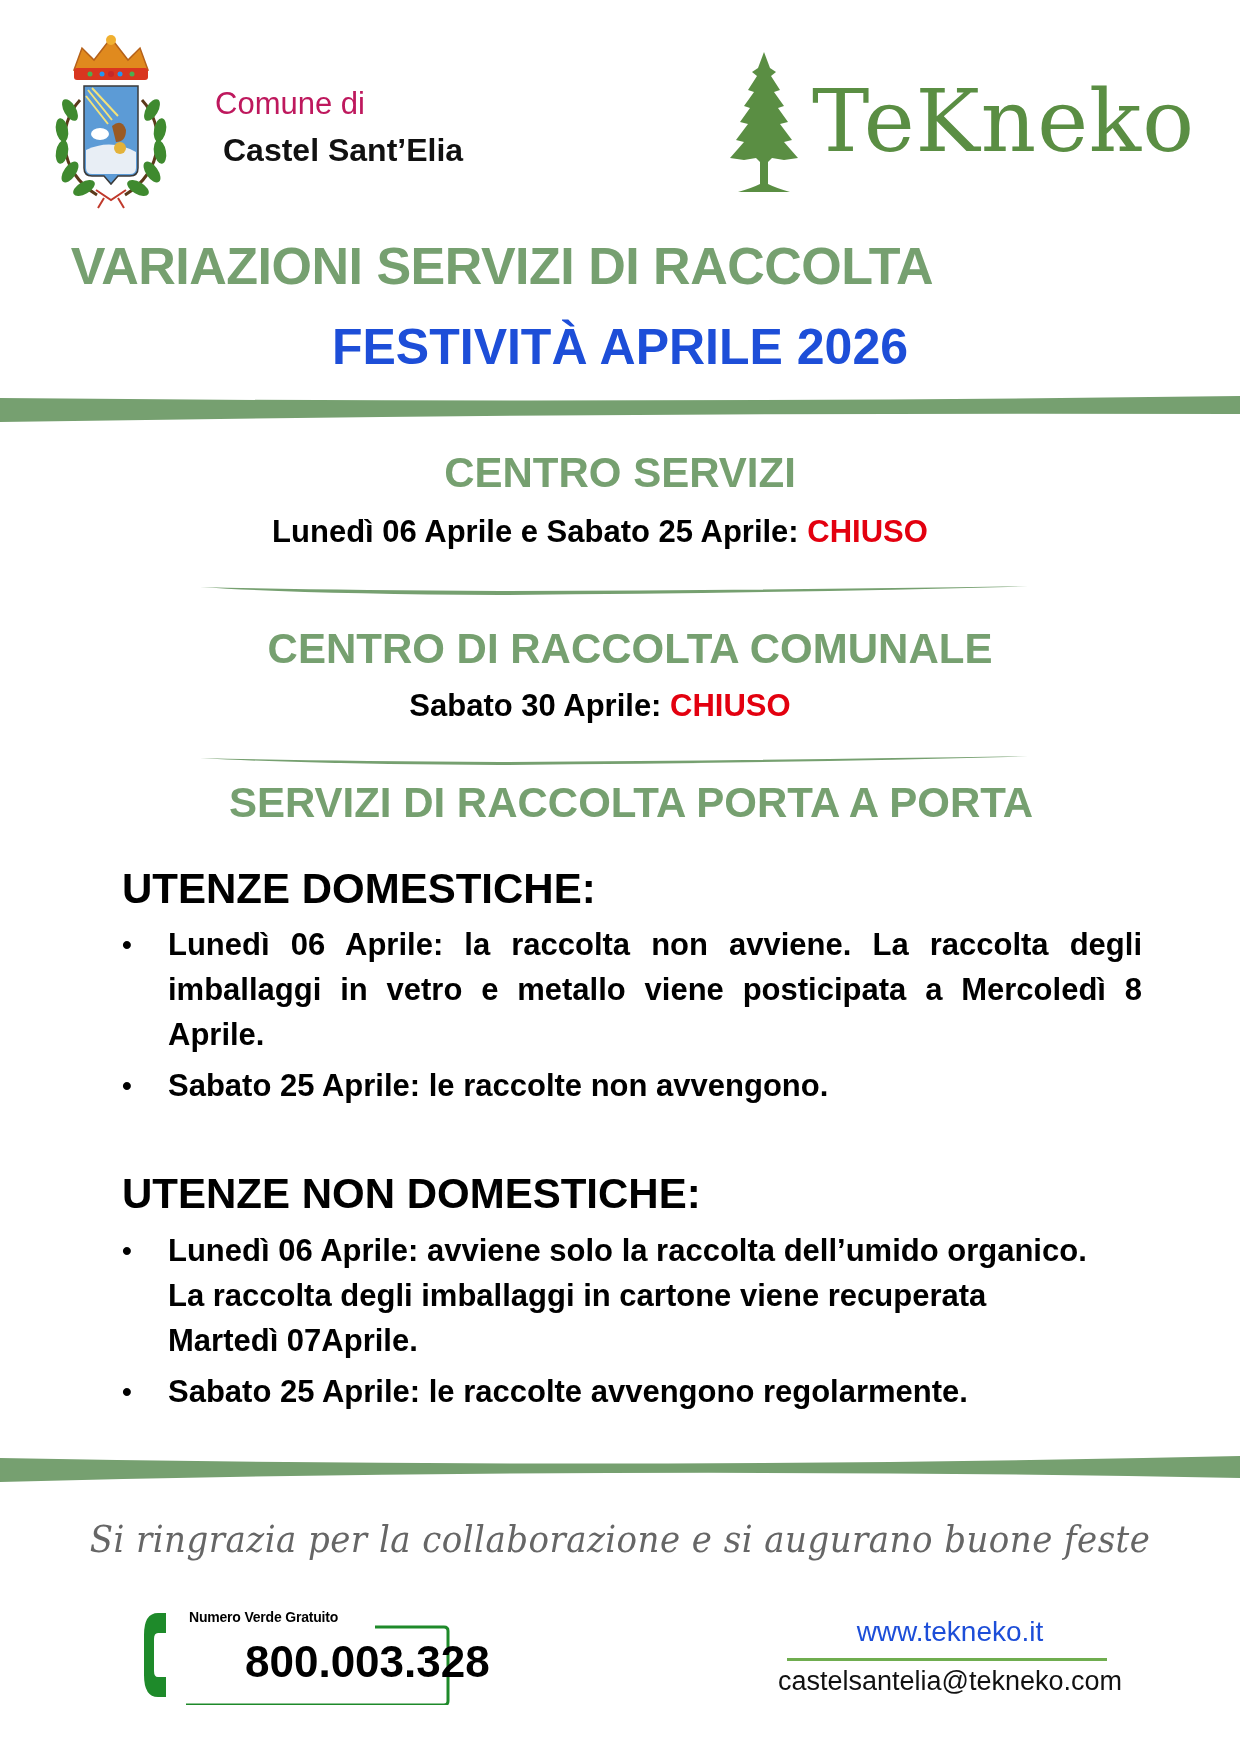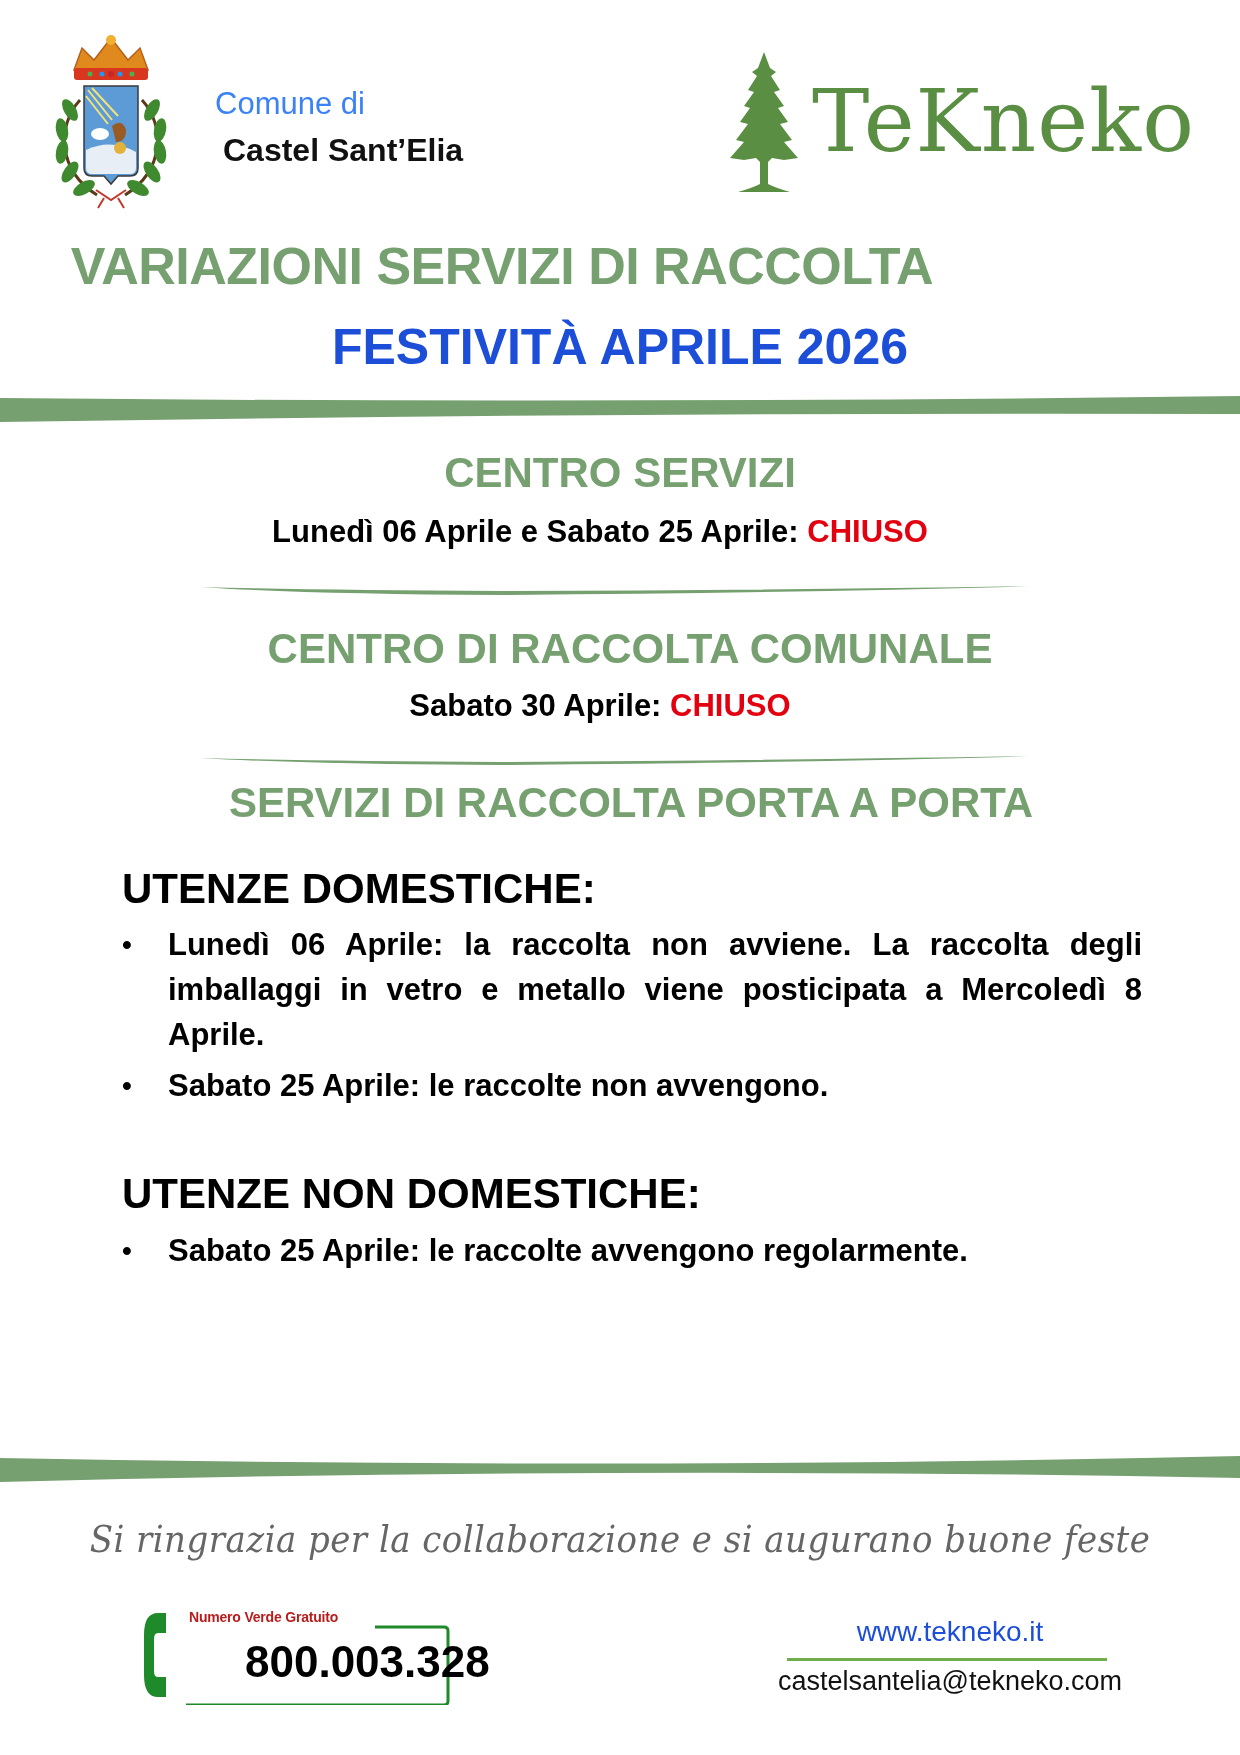--- a/index.html
+++ b/index.html
@@ -2,21 +2,21 @@
 <html><head>
   <meta charset="utf-8">
   <style>
     html, body { margin: 0; padding: 0; background: #ffffff; }
     body { width: 1240px; height: 1755px; position: relative; overflow: hidden;
            font-family: "Liberation Sans", "DejaVu Sans", sans-serif; color: #000; }
     .abs { position: absolute; }
 
     
     .crest { left: 52px; top: 30px; width: 118px; height: 180px; }
-    .comune-1 { left: 215px; top: 86px; font-size: 31px; color: #3b82f6; }
+    .comune-1 { left: 215px; top: 86px; font-size: 31px; color: #be185d; }
     .comune-2 { left: 223px; top: 132px; font-size: 32px; font-weight: bold; color: #111; }
     .tree { left: 728px; top: 50px; width: 72px; height: 145px; }
     .brand { left: 812px; top: 78px; font-family: "DejaVu Serif", serif; font-size: 86px;
              color: #5a8e43; letter-spacing: 1px; line-height: 1; }
 
     
     .title-1 { left: 0; width: 1004px; top: 240px; text-align: center; font-size: 52px;
                font-weight: bold; color: #76a070; line-height: 1; letter-spacing: -0.5px; }
     .title-2 { left: 0; width: 1240px; top: 322px; text-align: center; font-size: 50px;
                font-weight: bold; color: #1d4ed8; line-height: 1; }
@@ -36,21 +36,21 @@
                   line-height: 45px; margin-bottom: 6px; }
     .bullets li::before { content: "\2022"; position: absolute; left: 0; top: 0; font-size: 28px; }
     .justify { text-align: justify; text-align-last: left; }
 
     .thanks { left: 0; width: 1240px; top: 1518px; text-align: center; font-family: "DejaVu Serif", serif;
               font-style: italic; font-size: 37px; color: #666; letter-spacing: 0.5px;
               transform: scaleX(0.92); }
 
     
     .phone-box { left: 140px; top: 1605px; width: 310px; height: 100px; }
-    .phone-label { left: 189px; top: 1609px; font-size: 14px; font-weight: bold; color: #b91c1c;
+    .phone-label { left: 189px; top: 1609px; font-size: 14px; font-weight: bold; color: #000000;
                    letter-spacing: -0.2px; }
     .phone-num { left: 201px; top: 1640px; font-size: 44px; font-weight: bold; color: #000; line-height: 1; margin-left: 44px; }
     .web { left: 760px; width: 380px; top: 1616px; text-align: center; font-size: 28px; color: #1d4ed8; }
     .web-line { left: 787px; top: 1658px; width: 320px; height: 3px; background: #6fad4f; }
     .mail { left: 740px; width: 420px; top: 1666px; text-align: center; font-size: 27px; color: #111; }
   </style>
 </head>
 <body>
 
 <div class="abs crest">
@@ -137,20 +137,25 @@
 <div class="abs sec-title" style="left:0;top:782px;font-size:42px;width:1262px;">SERVIZI DI RACCOLTA PORTA A PORTA</div>
 
 <div class="abs utenze-h" style="top:868px;">UTENZE DOMESTICHE:</div>
 <ul class="abs bullets" style="top:922px;">
   <li class="justify">Lunedì 06 Aprile: la raccolta non avviene. La raccolta degli imballaggi in vetro e metallo viene posticipata a Mercoledì 8 Aprile.</li>
   <li>Sabato 25 Aprile: le raccolte non avvengono.</li>
 </ul>
 
 <div class="abs utenze-h" style="top:1173px;">UTENZE NON DOMESTICHE:</div>
 <ul class="abs bullets" style="top:1228px;">
+  <li style="margin-bottom:6px;">
+    <span>Lunedì 06 Aprile: avviene solo la raccolta dell’umido organico.</span><br>
+    <span>La raccolta degli imballaggi in cartone viene recuperata</span><br>
+    <span>Martedì 07Aprile.</span>
+  </li>
   <li>Sabato 25 Aprile: le raccolte avvengono regolarmente.</li>
 </ul>
 
 <div class="abs band" style="top:1456px;">
   <svg width="1240" height="30" viewBox="0 0 1240 30" preserveAspectRatio="none">
     <path d="M0 2 Q620 14 1240 0 L1240 22 Q620 10 0 26 Z" fill="#76a070"></path>
   </svg>
 </div>
 
 <div class="abs thanks">Si ringrazia per la collaborazione e si augurano buone feste</div>

